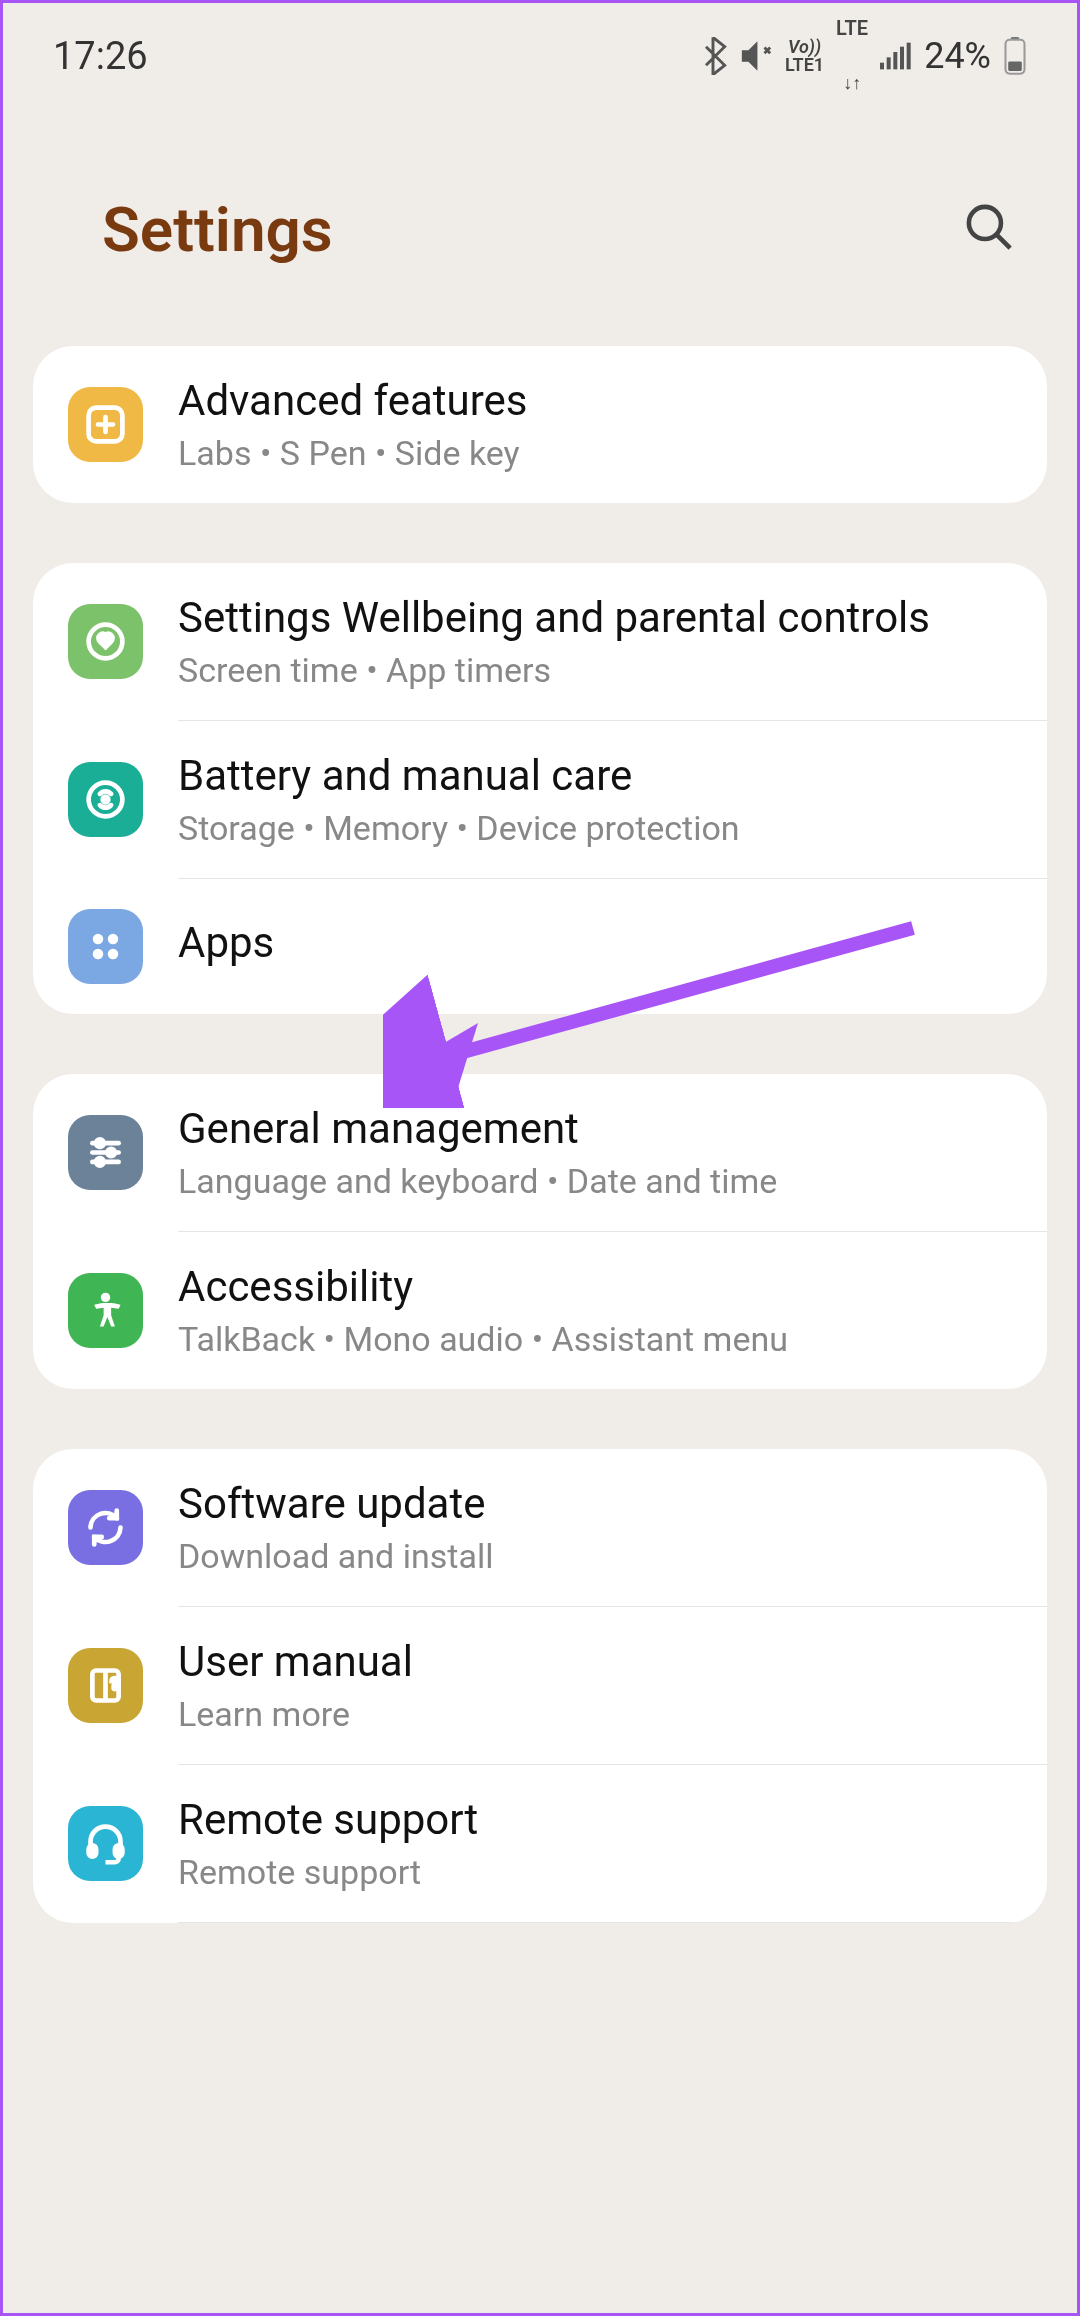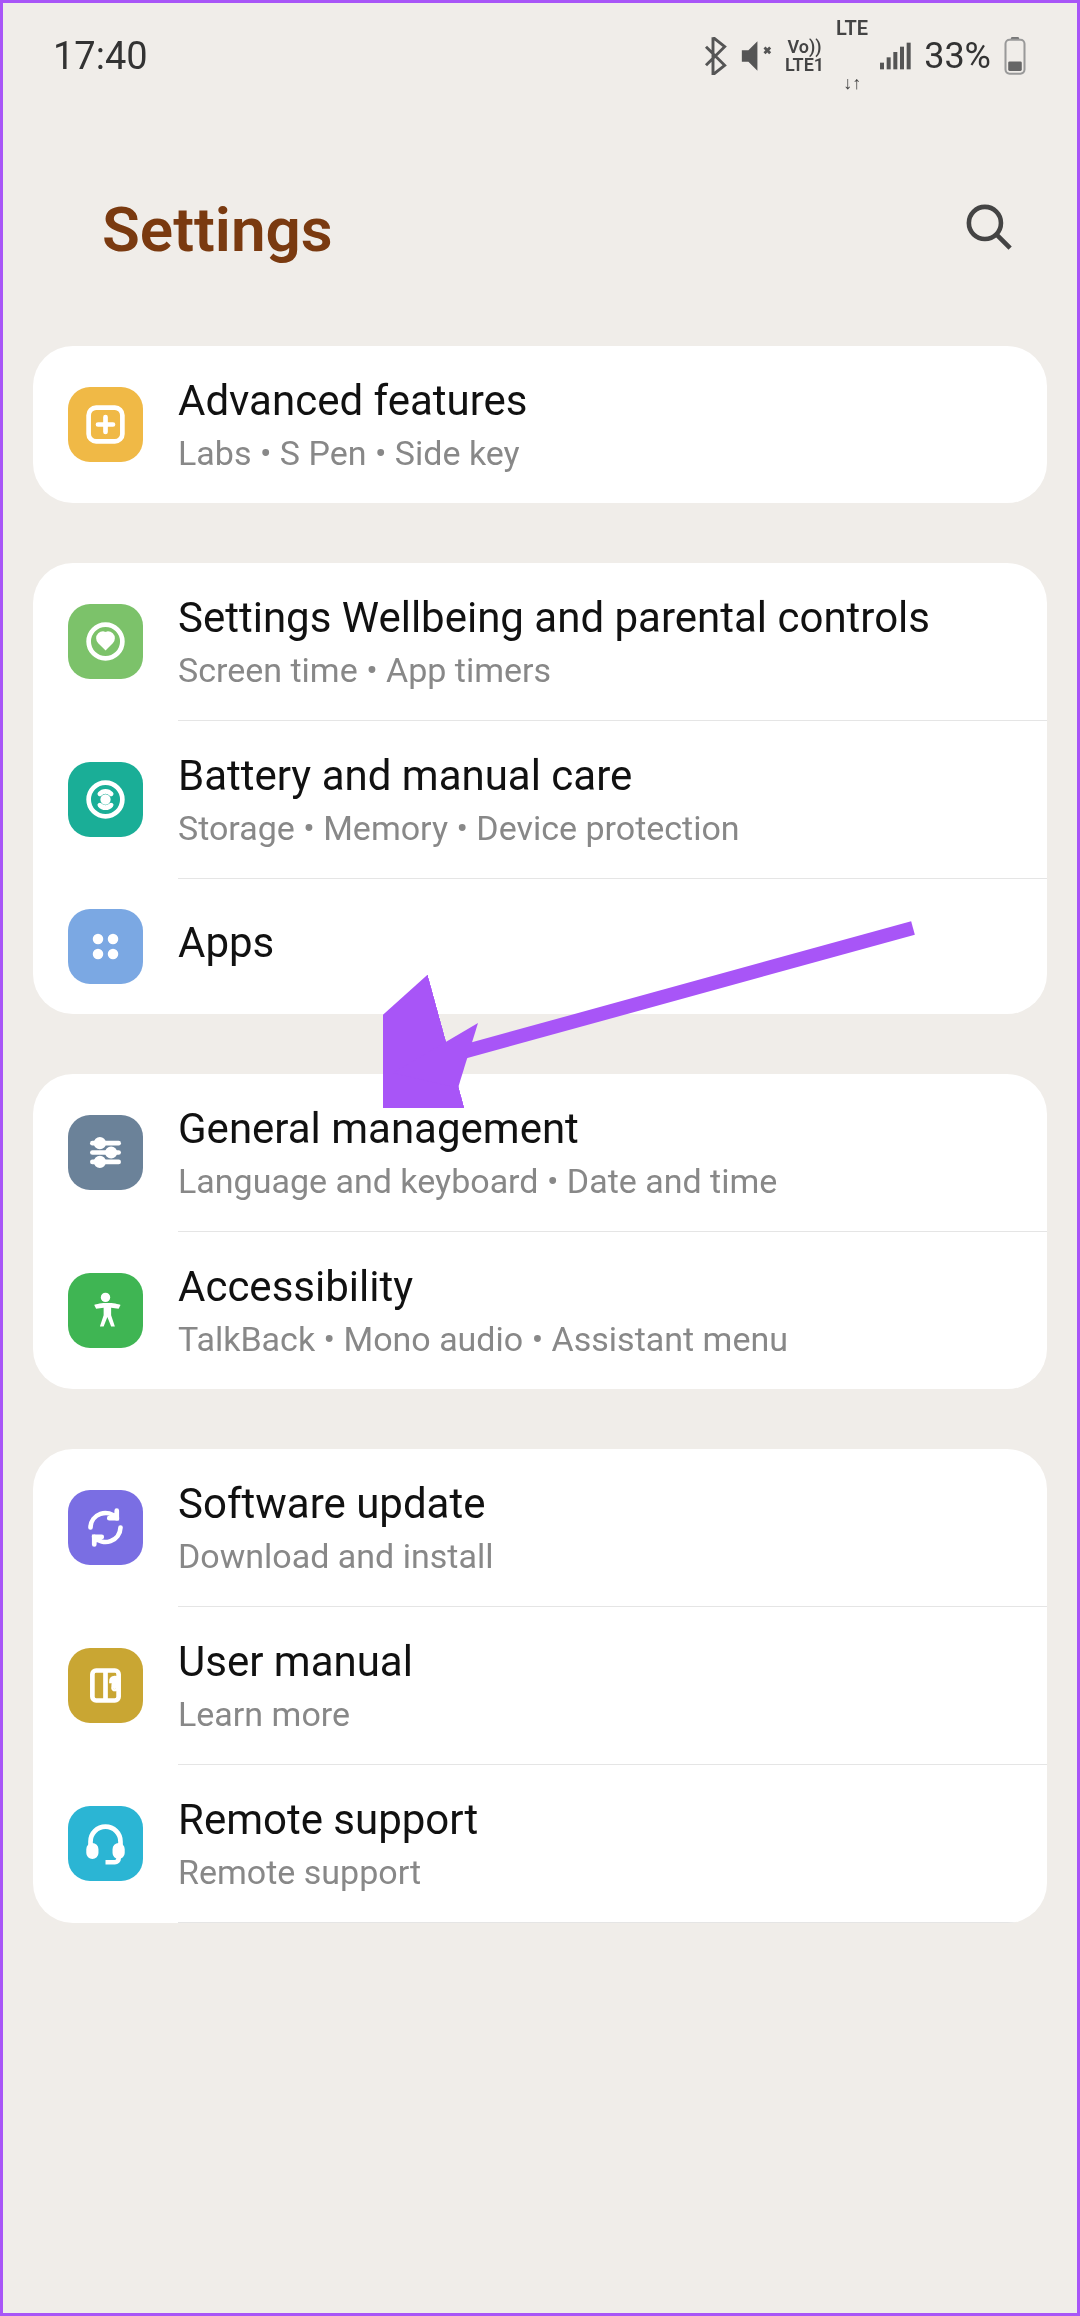--- a/index.html
+++ b/index.html
@@ -113,50 +113,50 @@
       top: 905px;
       left: 380px;
       pointer-events: none;
       z-index: 100;
     }
   </style>
 </head>
 <body>
 
 <div class="status-bar">
-  <span class="status-time">17:40</span>
+  <span class="status-time">17:26</span>
   <div class="status-icons">
     <span class="status-icon">
       <svg width="28" height="38" viewBox="0 0 24 32">
           <path d="M12 0 L12 32 L22 24 L6 8 M12 0 L22 8 L6 24" stroke="#555" stroke-width="2.5" fill="none"></path>
         </svg>
     </span>
     <span class="status-icon">
       <svg width="34" height="34" viewBox="0 0 24 24">
           <path d="M3 9v6h4l5 5V4L7 9H3z M18 6 L22 10 M22 6 L18 10" stroke="#555" stroke-width="2" fill="#555"></path>
         </svg>
     </span>
     <span class="status-icon" style="flex-direction:column;">
-      <span class="status-text" style="font-size:18px;">Vo))</span>
+      <span class="status-text" style="font-size:18px;font-style:italic;">Vo))</span>
       <span class="status-text" style="font-size:18px;">LTE1</span>
     </span>
     <span class="status-icon" style="flex-direction:column;gap:34px;">
       <span class="status-text" style="font-size:20px;">LTE</span>
       <span style="font-size:18px;">↓↑</span>
     </span>
     <span class="status-icon">
       <svg width="32" height="28" viewBox="0 0 24 20">
           <rect x="0" y="15" width="3" height="5" fill="#555"></rect>
           <rect x="5" y="11" width="3" height="9" fill="#555"></rect>
           <rect x="10" y="7" width="3" height="13" fill="#555"></rect>
           <rect x="15" y="3" width="3" height="17" fill="#555"></rect>
           <rect x="20" y="0" width="3" height="20" fill="#555"></rect>
         </svg>
     </span>
-    <span class="battery-pct">33%</span>
+    <span class="battery-pct">24%</span>
     <span class="status-icon">
       <svg width="24" height="38" viewBox="0 0 16 28">
           <rect x="5" y="0" width="6" height="2" fill="#777" rx="1"></rect>
           <rect x="1" y="2" width="14" height="25" fill="none" stroke="#999" stroke-width="1.5" rx="3"></rect>
           <rect x="3" y="18" width="10" height="7" fill="#666" rx="1"></rect>
         </svg>
     </span>
   </div>
 </div>
 

